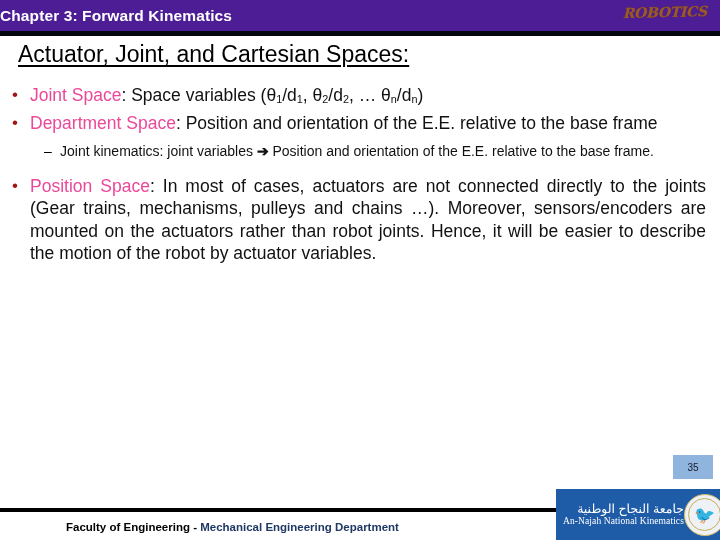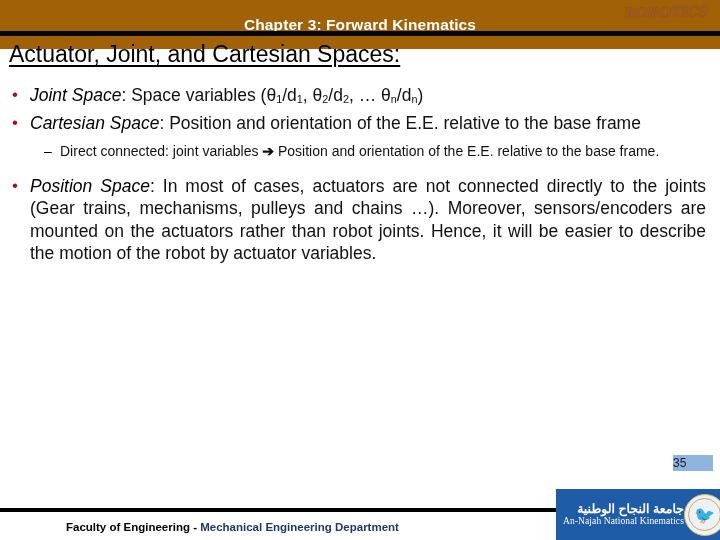--- a/index.html
+++ b/index.html
@@ -13,25 +13,25 @@
     overflow: hidden;
     font-family: "Liberation Sans", sans-serif;
     position: relative;
   }
 
   
   .slide-header {
     position: absolute;
     top: 0; left: 0;
     width: 720px;
-    height: 49px;
-    background: #a16207;
+    height: 31px;
+    background: #4c1d95;
     display: flex;
     align-items: center;
-    justify-content: center;
+    justify-content: flex-start;
   }
   .header-title {
     color: #ffffff;
     font-size: 15.5px;
     font-weight: bold;
     letter-spacing: 0.1px;
     white-space: nowrap;
   }
   .header-rule {
     position: absolute;
@@ -51,21 +51,21 @@
     font-family: "DejaVu Serif", serif;
     letter-spacing: -0.3px;
     transform: skewX(-4deg) rotate(-1.2deg);
     text-shadow: 0 0 1px #7a4418;
   }
 
   
   .slide-title {
     position: absolute;
     top: 41px;
-    left: 9px;
+    left: 18px;
     font-size: 23px;
     color: #000000;
     text-decoration: underline;
     text-underline-offset: 3px;
     white-space: nowrap;
   }
 
   
   .body-area {
     position: absolute;
@@ -104,43 +104,44 @@
     line-height: 22.5px;
     color: #111111;
   }
   .btext-sub {
     flex: 1 1 auto;
     font-size: 14px;
     line-height: 19.5px;
     color: #111111;
   }
   .just { text-align: justify; text-justify: inter-word; }
-  .red { color: #000000; font-style: italic; }
+  .red { color: #ec4899; }
   .arrow { font-weight: bold; font-size: 14px; }
 
   sub {
     font-size: 0.62em;
     vertical-align: -0.22em;
   }
 
   .gap-before { margin-top: 13px; }
   .gap-sub { margin-top: 8px; }
 
   
   .page-badge {
     position: absolute;
     left: 673px;
     top: 455px;
     width: 40px;
-    height: 16px;
+    height: 24px;
     background: #8FB4DE;
     display: flex;
     align-items: center;
+    justify-content: center;
     color: #1a1a2e;
-    font-size: 12px;
+    font-size: 10px;
   }
 
   
   .footer-rule {
     position: absolute;
     left: 0;
     top: 508px;
     width: 556px;
     height: 4px;
     background: #000000;
@@ -172,21 +173,21 @@
   .uni-text {
     display: flex;
     flex-direction: column;
     align-items: flex-end;
     justify-content: center;
     color: #ffffff;
     line-height: 1.12;
   }
   .uni-ar {
     font-size: 12.5px;
-    font-weight: bold;
+    font-weight: normal;
     direction: rtl;
     white-space: nowrap;
   }
   .uni-en {
     font-size: 9.5px;
     font-family: "Liberation Serif", serif;
     white-space: nowrap;
     letter-spacing: 0.1px;
   }
   .uni-seal {
@@ -228,26 +229,26 @@
 
 <div class="body-area">
 
   <div class="bullet-row bullet-l1">
     <span class="marker">•</span>
     <span class="btext"><span class="red">Joint Space</span><span>: </span><span>Space variables (θ</span><sub>1</sub><span>/d</span><sub>1</sub><span>, θ</span><sub>2</sub><span>/d</span><sub>2</sub><span>, … θ</span><sub>n</sub><span>/d</span><sub>n</sub><span>)</span></span>
   </div>
 
   <div class="bullet-row bullet-l1">
     <span class="marker">•</span>
-    <span class="btext just"><span class="red">Cartesian Space</span><span>: </span><span>Position and orientation of the E.E. relative to the base frame</span></span>
+    <span class="btext just"><span class="red">Department Space</span><span>: </span><span>Position and orientation of the E.E. relative to the base frame</span></span>
   </div>
 
   <div class="bullet-row bullet-l2 gap-sub">
     <span class="marker-dash">–</span>
-    <span class="btext-sub just"><span>Direct connected: joint variables </span><span class="arrow">➔</span><span> Position and orientation of the E.E. relative to the base frame.</span></span>
+    <span class="btext-sub just"><span>Joint kinematics: joint variables </span><span class="arrow">➔</span><span> Position and orientation of the E.E. relative to the base frame.</span></span>
   </div>
 
   <div class="bullet-row bullet-l1 gap-before">
     <span class="marker">•</span>
     <span class="btext just"><span class="red">Position Space</span><span>: </span><span>In most of cases, actuators are not connected directly to the joints (Gear trains, mechanisms, pulleys and chains …). Moreover, sensors/encoders are mounted on the actuators rather than robot joints. Hence, it will be easier to describe the motion of the robot by actuator variables.</span></span>
   </div>
 
 </div>
 
 <div class="page-badge">

